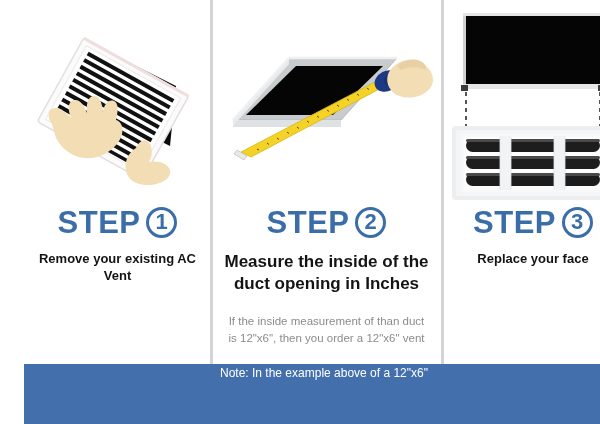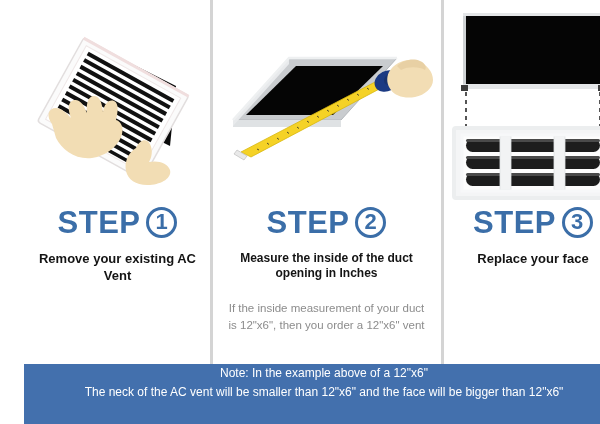--- a/index.html
+++ b/index.html
@@ -95,21 +95,21 @@
 
   .step-title {
     margin-top: 12px;
     text-align: center;
     color: #141414;
     font-weight: bold;
     font-size: 13px;
     line-height: 1.28;
     padding: 0 6px;
   }
-  .step-title.wide { font-size: 12px; }
+  .step-title.wide { font-size: 17px; }
 
   .step-sub {
     margin-top: 18px;
     text-align: center;
     color: #8c8c8c;
     font-size: 11.5px;
     line-height: 1.5;
     padding: 0 12px;
   }
 
@@ -255,21 +255,21 @@
       </div>
 
       <div class="step-head">
         <span class="step-word">STEP</span>
         <span class="step-num-circle">2</span>
       </div>
 
       <div class="step-title wide">Measure the inside of the duct opening in Inches</div>
 
       <div class="step-sub">
-        <span class="note-line">If the inside measurement of your duct</span>
+        <span class="note-line">If the inside measurement of than duct</span>
         <span class="note-line">is 12"x6", then you order a 12"x6" vent</span>
       </div>
     </div>
 
     <div class="col col-3">
 
       <div class="art">
         <svg width="182" height="205" viewBox="0 0 182 205">
 
           <g>
@@ -324,16 +324,15 @@
 
       <div class="step-title">Replace your face</div>
     </div>
 
     <div class="divider d1"></div>
     <div class="divider d2"></div>
   </div>
 
   <div class="note-banner">
     <span class="note-line">Note: In the example above of a 12"x6"</span>
-    <span class="note-line">The neck of the AC vent will be smaller than 12"x6" and the face will be bigger than 12"x6"</span>
   </div>
 
 </div>
 
 </body></html>

